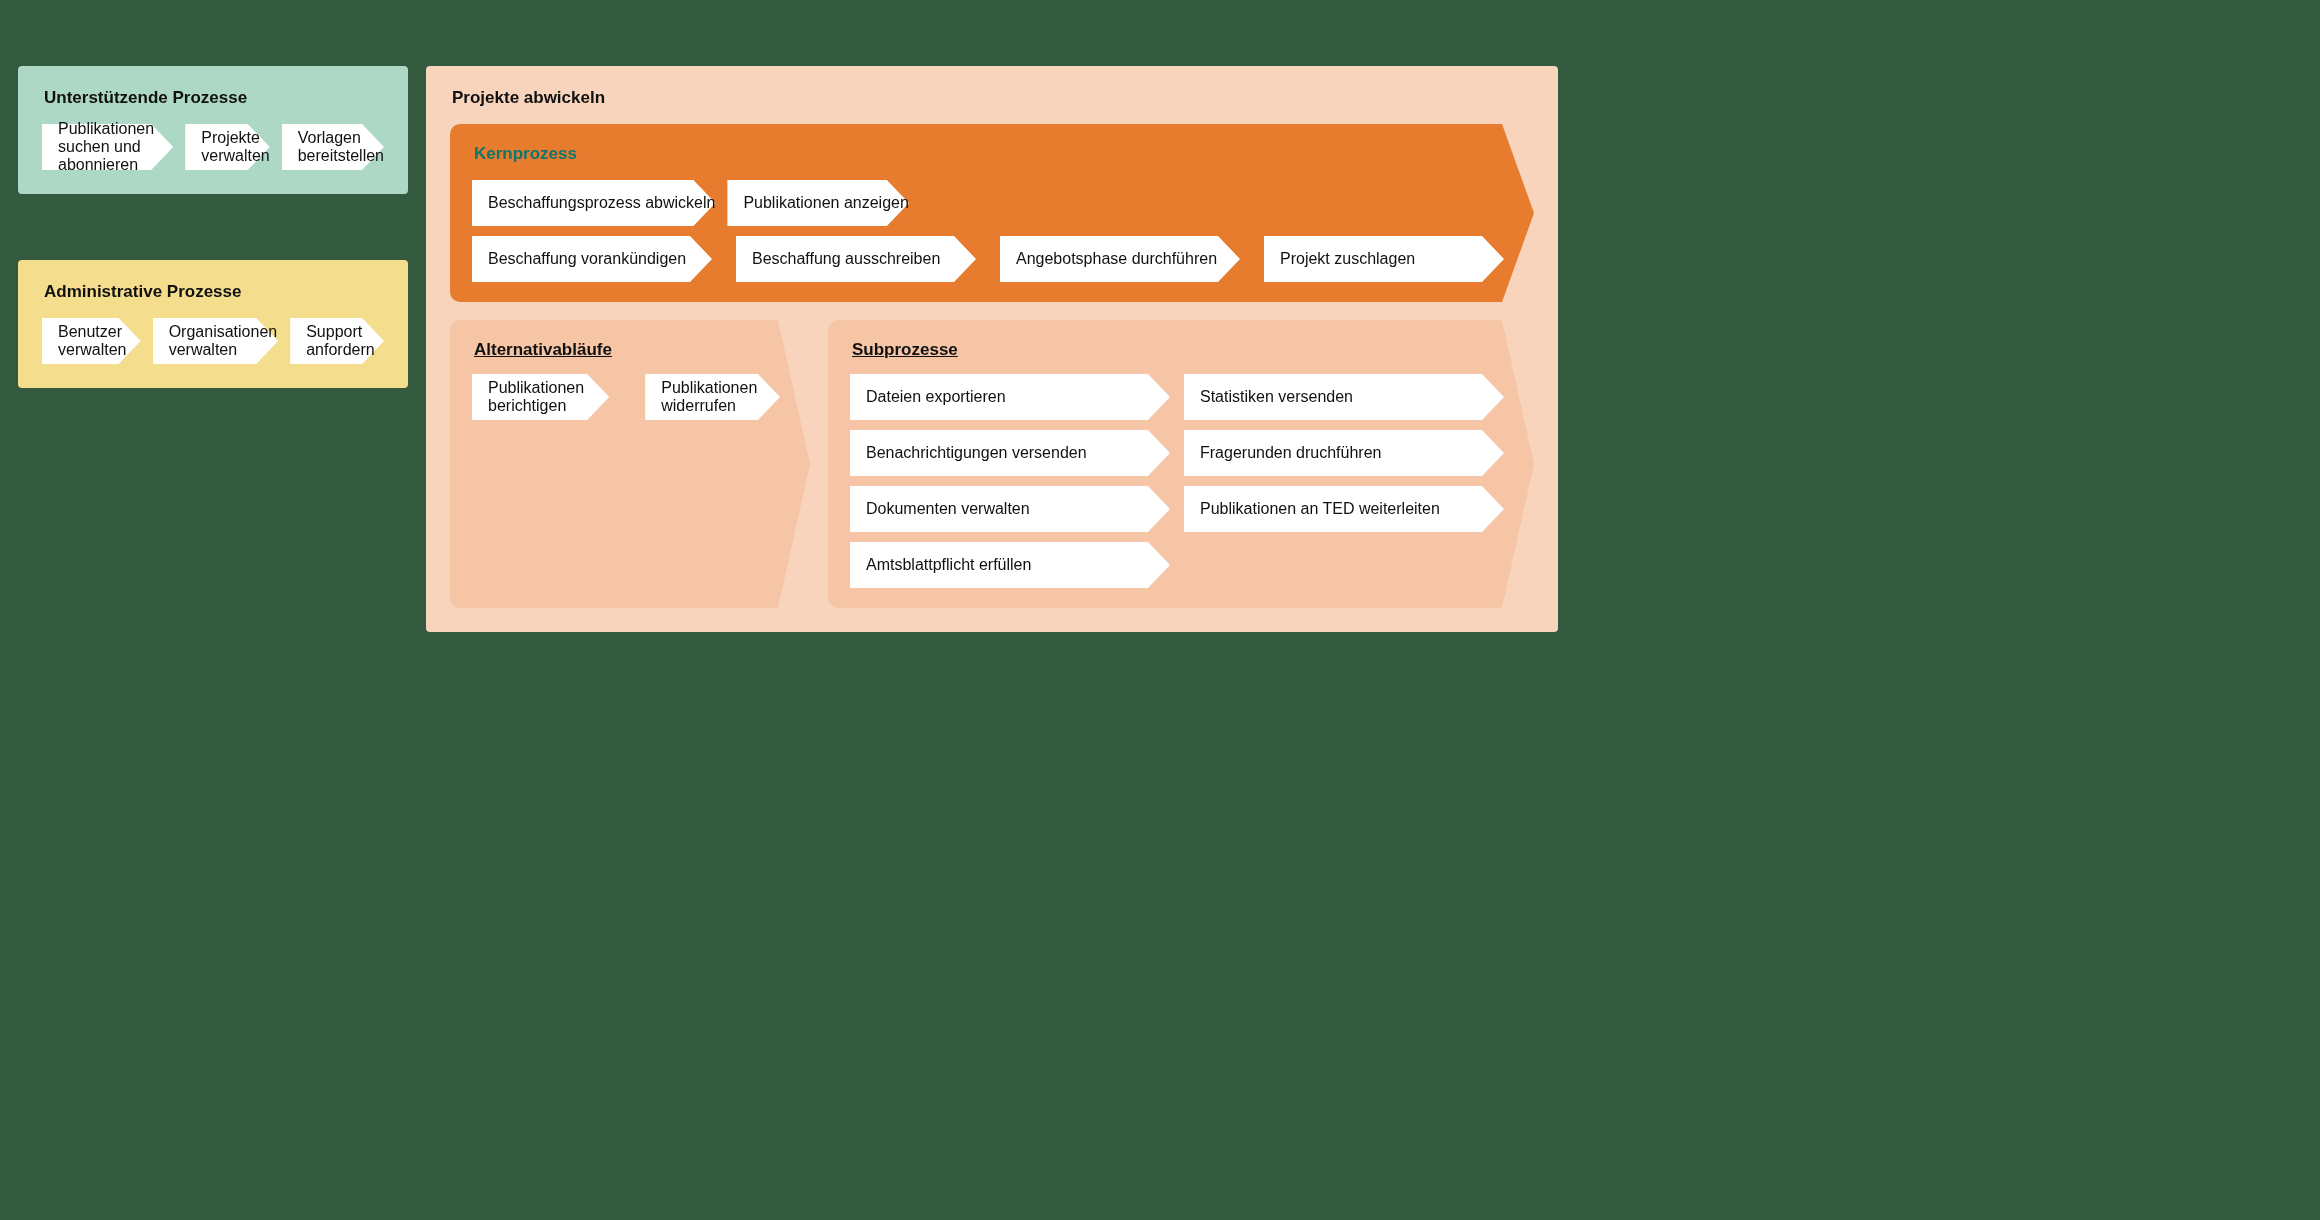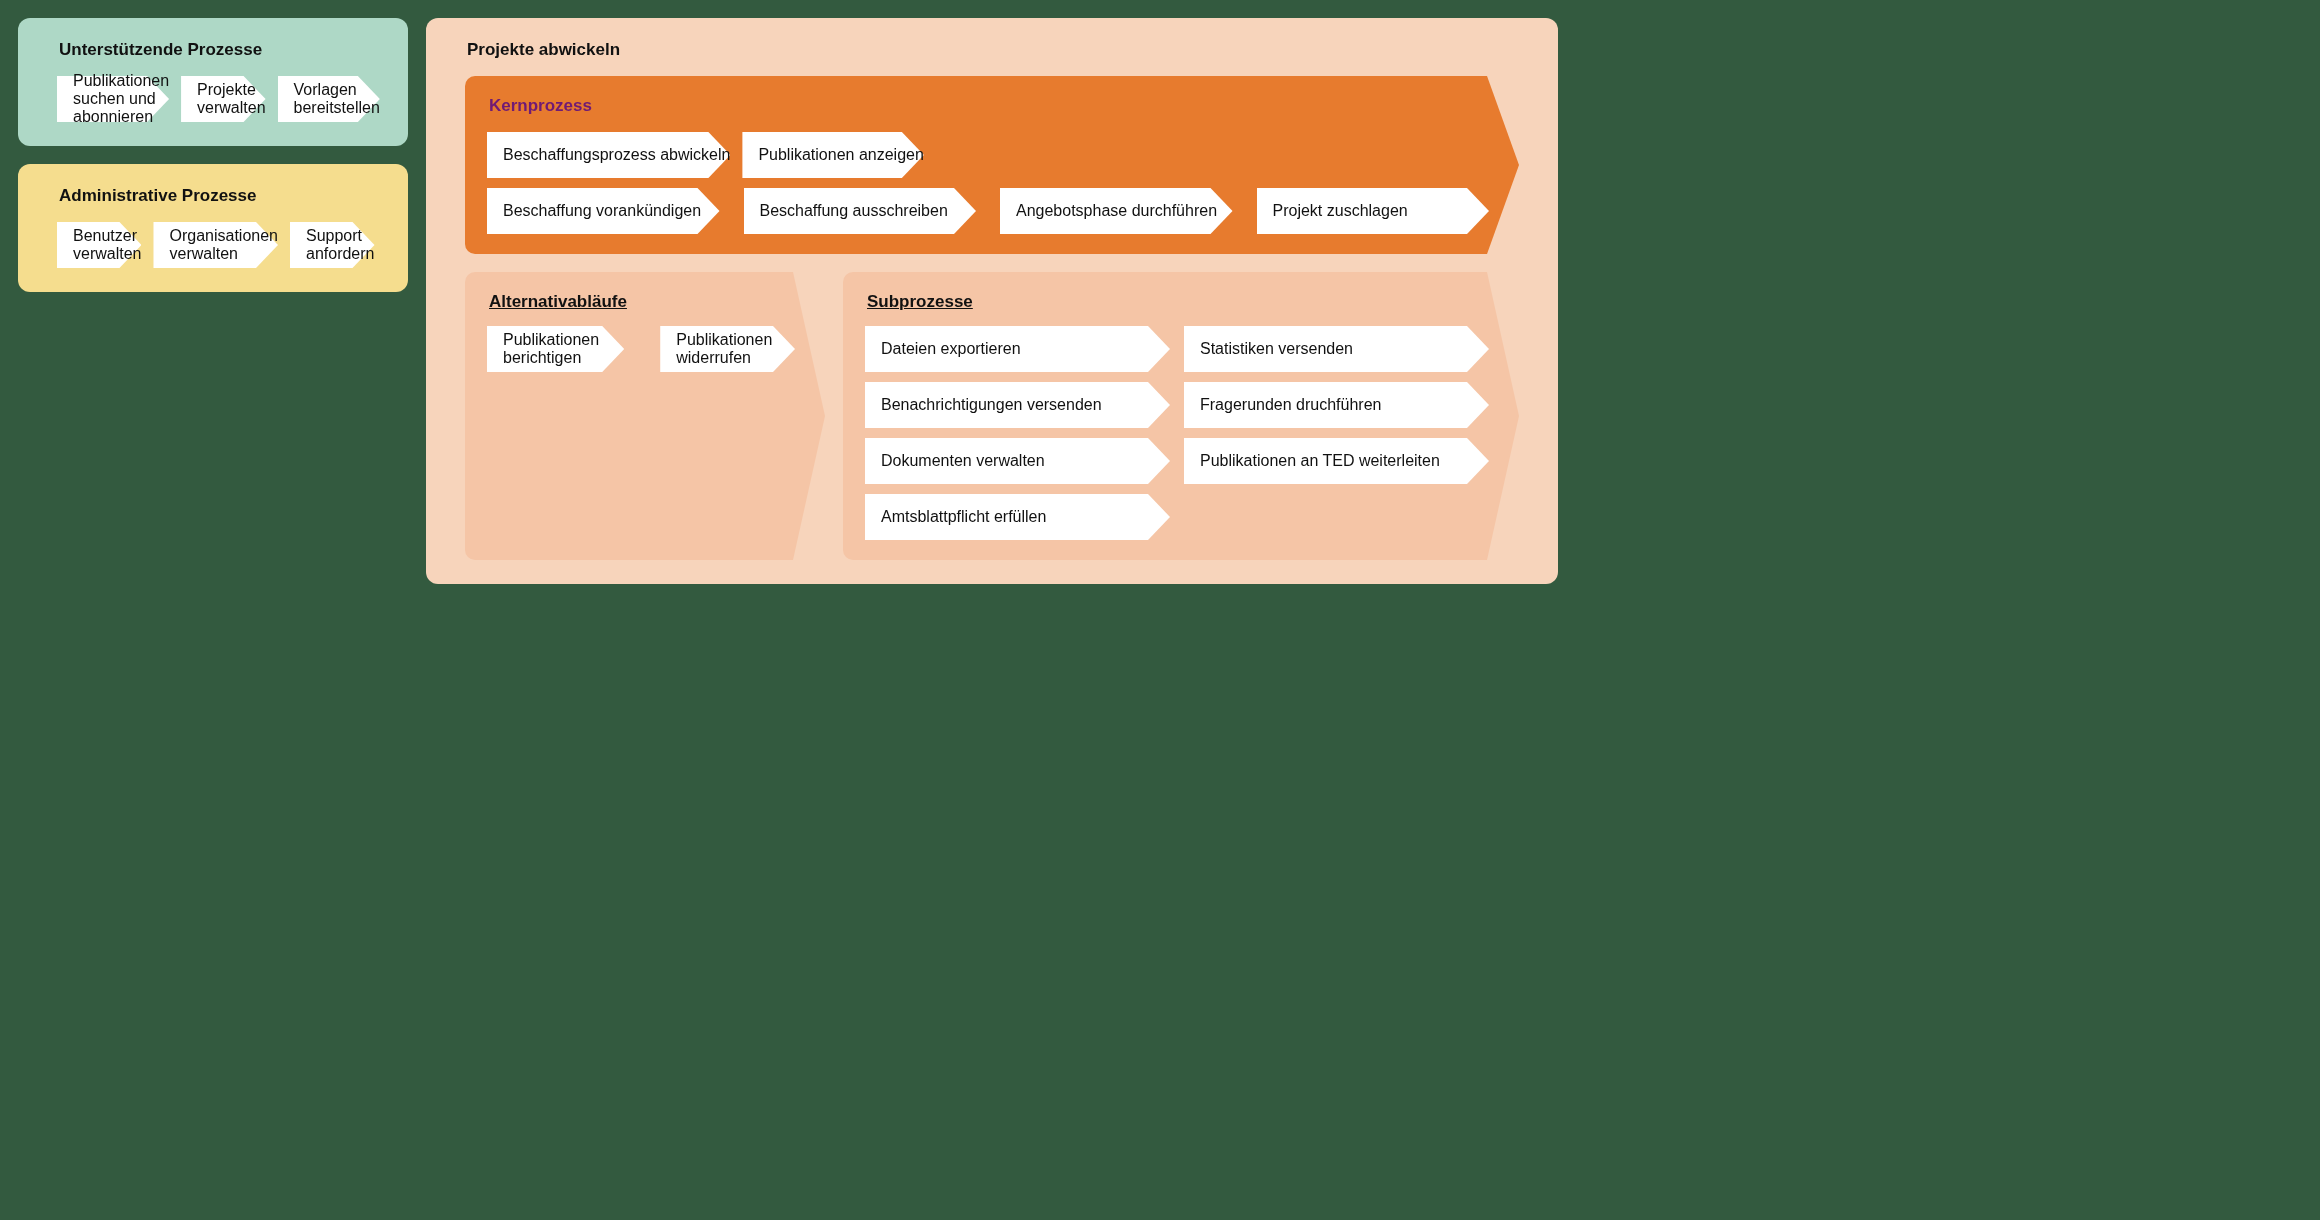--- a/index.html
+++ b/index.html
@@ -23,22 +23,23 @@
   .canvas {
     display: grid;
     grid-template-columns: 390px 1fr;
     gap: 18px;
     width: 1540px;
   }
   .left-col { display: flex; flex-direction: column; gap: 18px; }
   .right-col { display: flex; flex-direction: column; }
 
   .panel {
-    border-radius: 12px;
-    padding: 22px 39px 24px;
+    border-radius: 4px;
+    padding: 22px 24px 24px;
+    margin-top: 48px;
   }
   .panel.green  { background: var(--green-bg); }
   .panel.yellow { background: var(--yellow-bg); }
   .panel.peach  { background: var(--peach-bg); }
   .title {
     font-weight: 700;
     font-size: 17px;
     margin: 0 0 16px 2px;
   }
 
@@ -79,21 +80,21 @@
       calc(100% - 32px) 0,
       100% 50%,
       calc(100% - 32px) 100%,
       0 100%
     );
     border-radius: 10px 0 0 10px;
   }
   .big-arrow .inner { position: relative; z-index: 1; }
 
   .core .bg { background: var(--orange-bg); }
-  .core .title { color: #701a75; }
+  .core .title { color: #0f766e; }
 
   .hlist { display: flex; gap: 24px; }
   .hlist .arrow { flex: 1 1 0; }
 
   .sub-row {
     display: grid;
     grid-template-columns: 360px 1fr;
     gap: 18px;
     margin-top: 18px;
   }

